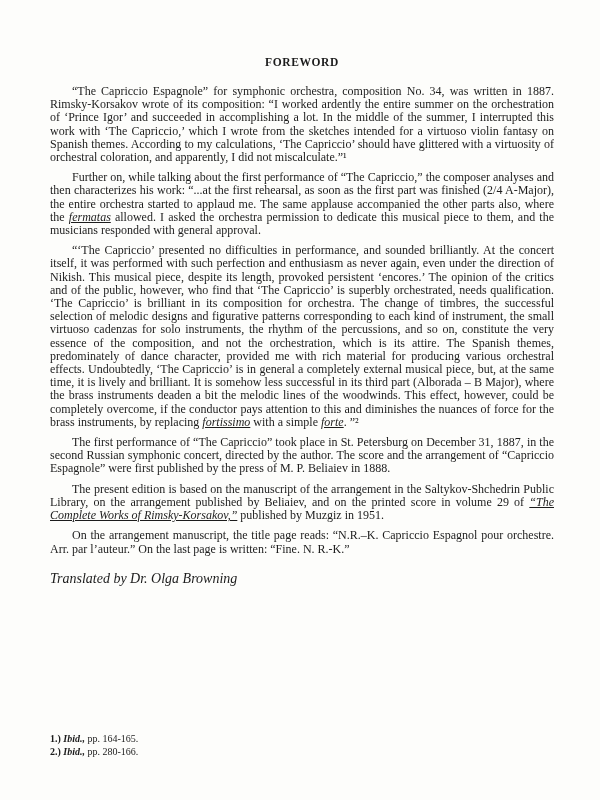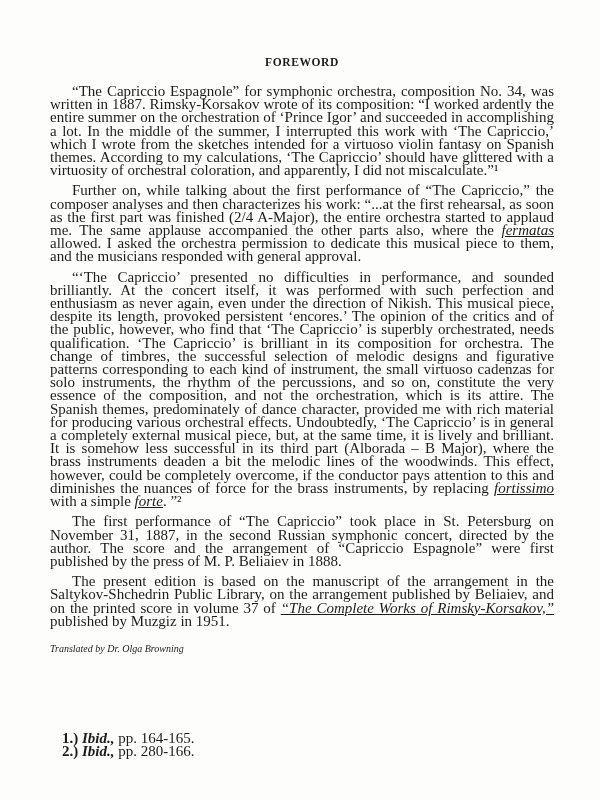--- a/index.html
+++ b/index.html
@@ -20,56 +20,57 @@
   .title {
     text-align: center;
     font-weight: bold;
     font-size: 11.5px;
     letter-spacing: 0.6px;
     margin: 0 0 17px 0;
   }
   .body-text { }
   .para {
     margin: 0 0 7px 0;
-    font-size: 15px;
+    font-size: 12px;
     line-height: 13.2px;
     text-align: justify;
     text-indent: 22px;
   }
   .it { font-style: italic; text-decoration: underline; }
   .translator {
     font-style: italic;
-    font-size: 10px;
+    font-size: 14px;
     margin-top: 15px;
   }
   .footnotes {
     position: absolute;
-    left: 62px;
+    left: 50px;
     bottom: 42px;
-    font-size: 15px;
+    font-size: 10px;
     line-height: 13px;
     margin-top: 46px;
   }
   .fn-num { font-weight: bold; }
   .fn-ref { font-weight: bold; font-style: italic; }
   .fn-pages { }
 </style>
 </head>
 <body>
 
 <div class="page">
 
   <h1 class="title">FOREWORD</h1>
 
   <div class="body-text" id="paragraphs">
       <p class="para"><span>“The Capriccio Espagnole” for symphonic orchestra, composition No. 34, was written in 1887. Rimsky-Korsakov wrote of its composition: “I worked ardently the entire summer on the orchestration of ‘Prince Igor’ and succeeded in accomplishing a lot. In the middle of the summer, I interrupted this work with ‘The Capriccio,’ which I wrote from the sketches intended for a virtuoso violin fantasy on Spanish themes. According to my calculations, ‘The Capriccio’ should have glittered with a virtuosity of orchestral coloration, and apparently, I did not miscalculate.”¹</span></p>
       <p class="para"><span>Further on, while talking about the first performance of “The Capriccio,” the composer analyses and then characterizes his work: “...at the first rehearsal, as soon as the first part was finished (2/4 A-Major), the entire orchestra started to applaud me. The same applause accompanied the other parts also, where the </span><span class="it">fermatas</span><span> allowed. I asked the orchestra permission to dedicate this musical piece to them, and the musicians responded with general approval.</span></p>
       <p class="para"><span>“‘The Capriccio’ presented no difficulties in performance, and sounded brilliantly. At the concert itself, it was performed with such perfection and enthusiasm as never again, even under the direction of Nikish. This musical piece, despite its length, provoked persistent ‘encores.’ The opinion of the critics and of the public, however, who find that ‘The Capriccio’ is superbly orchestrated, needs qualification. ‘The Capriccio’ is brilliant in its composition for orchestra. The change of timbres, the successful selection of melodic designs and figurative patterns corresponding to each kind of instrument, the small virtuoso cadenzas for solo instruments, the rhythm of the percussions, and so on, constitute the very essence of the composition, and not the orchestration, which is its attire. The Spanish themes, predominately of dance character, provided me with rich material for producing various orchestral effects. Undoubtedly, ‘The Capriccio’ is in general a completely external musical piece, but, at the same time, it is lively and brilliant. It is somehow less successful in its third part (Alborada – B Major), where the brass instruments deaden a bit the melodic lines of the woodwinds. This effect, however, could be completely overcome, if the conductor pays attention to this and diminishes the nuances of force for the brass instruments, by replacing </span><span class="it">fortissimo</span><span> with a simple </span><span class="it">forte</span><span>. ”²</span></p>
-      <p class="para"><span>The first performance of “The Capriccio” took place in St. Petersburg on November 31, 1887, in the second Russian symphonic concert, directed by the author. The score and the arrangement of “Capriccio Espagnole” were first published by the press of M. P. Beliaiev in 1888.</span></p>
-      <p class="para"><span>The present edition is based on the manuscript of the arrangement in the Saltykov-Shchedrin Public Library, on the arrangement published by Beliaiev, and on the printed score in volume 37 of </span><span class="it">“The Complete Works of Rimsky-Korsakov,”</span><span> published by Muzgiz in 1951.</span></p>
+      <p class="para"><span>The first performance of “The Capriccio” took place in St. Petersburg on December 31, 1887, in the second Russian symphonic concert, directed by the author. The score and the arrangement of “Capriccio Espagnole” were first published by the press of M. P. Beliaiev in 1888.</span></p>
+      <p class="para"><span>The present edition is based on the manuscript of the arrangement in the Saltykov-Shchedrin Public Library, on the arrangement published by Beliaiev, and on the printed score in volume 29 of </span><span class="it">“The Complete Works of Rimsky-Korsakov,”</span><span> published by Muzgiz in 1951.</span></p>
+      <p class="para"><span>On the arrangement manuscript, the title page reads: “N.R.–K. Capriccio Espagnol pour orchestre. Arr. par l’auteur.” On the last page is written: “Fine. N. R.-K.”</span></p>
     </div>
 
   <p class="translator">Translated by Dr. Olga Browning</p>
 
   <div class="footnotes">
     <div class="footnote">
       <span class="fn-num">1.)</span>
       <span class="fn-ref">Ibid.,</span>
       <span class="fn-pages">pp. 164-165.</span>
     </div>

